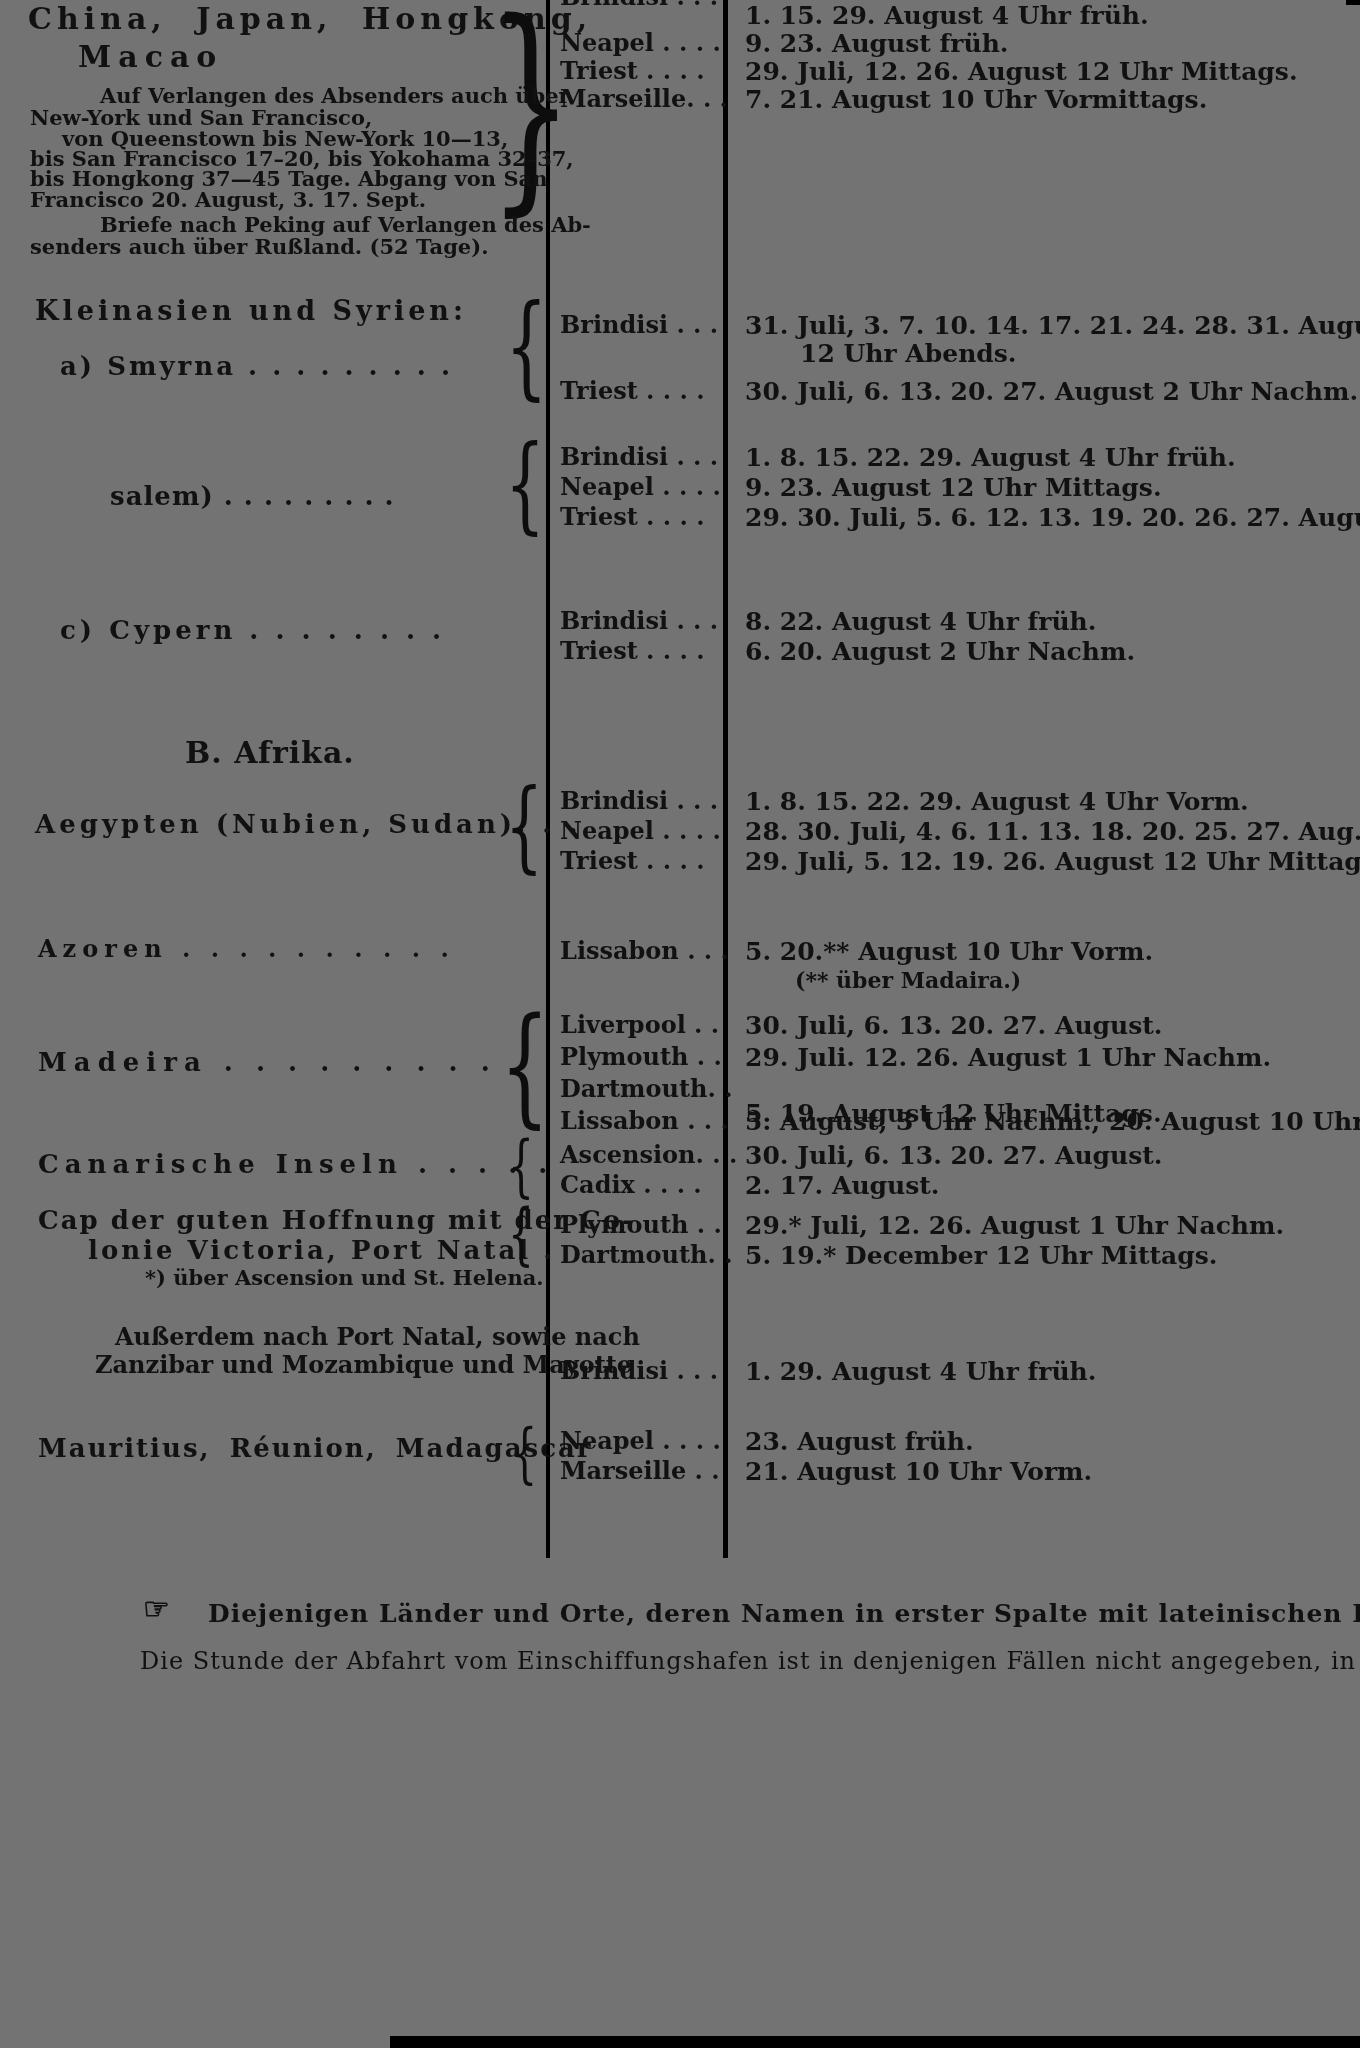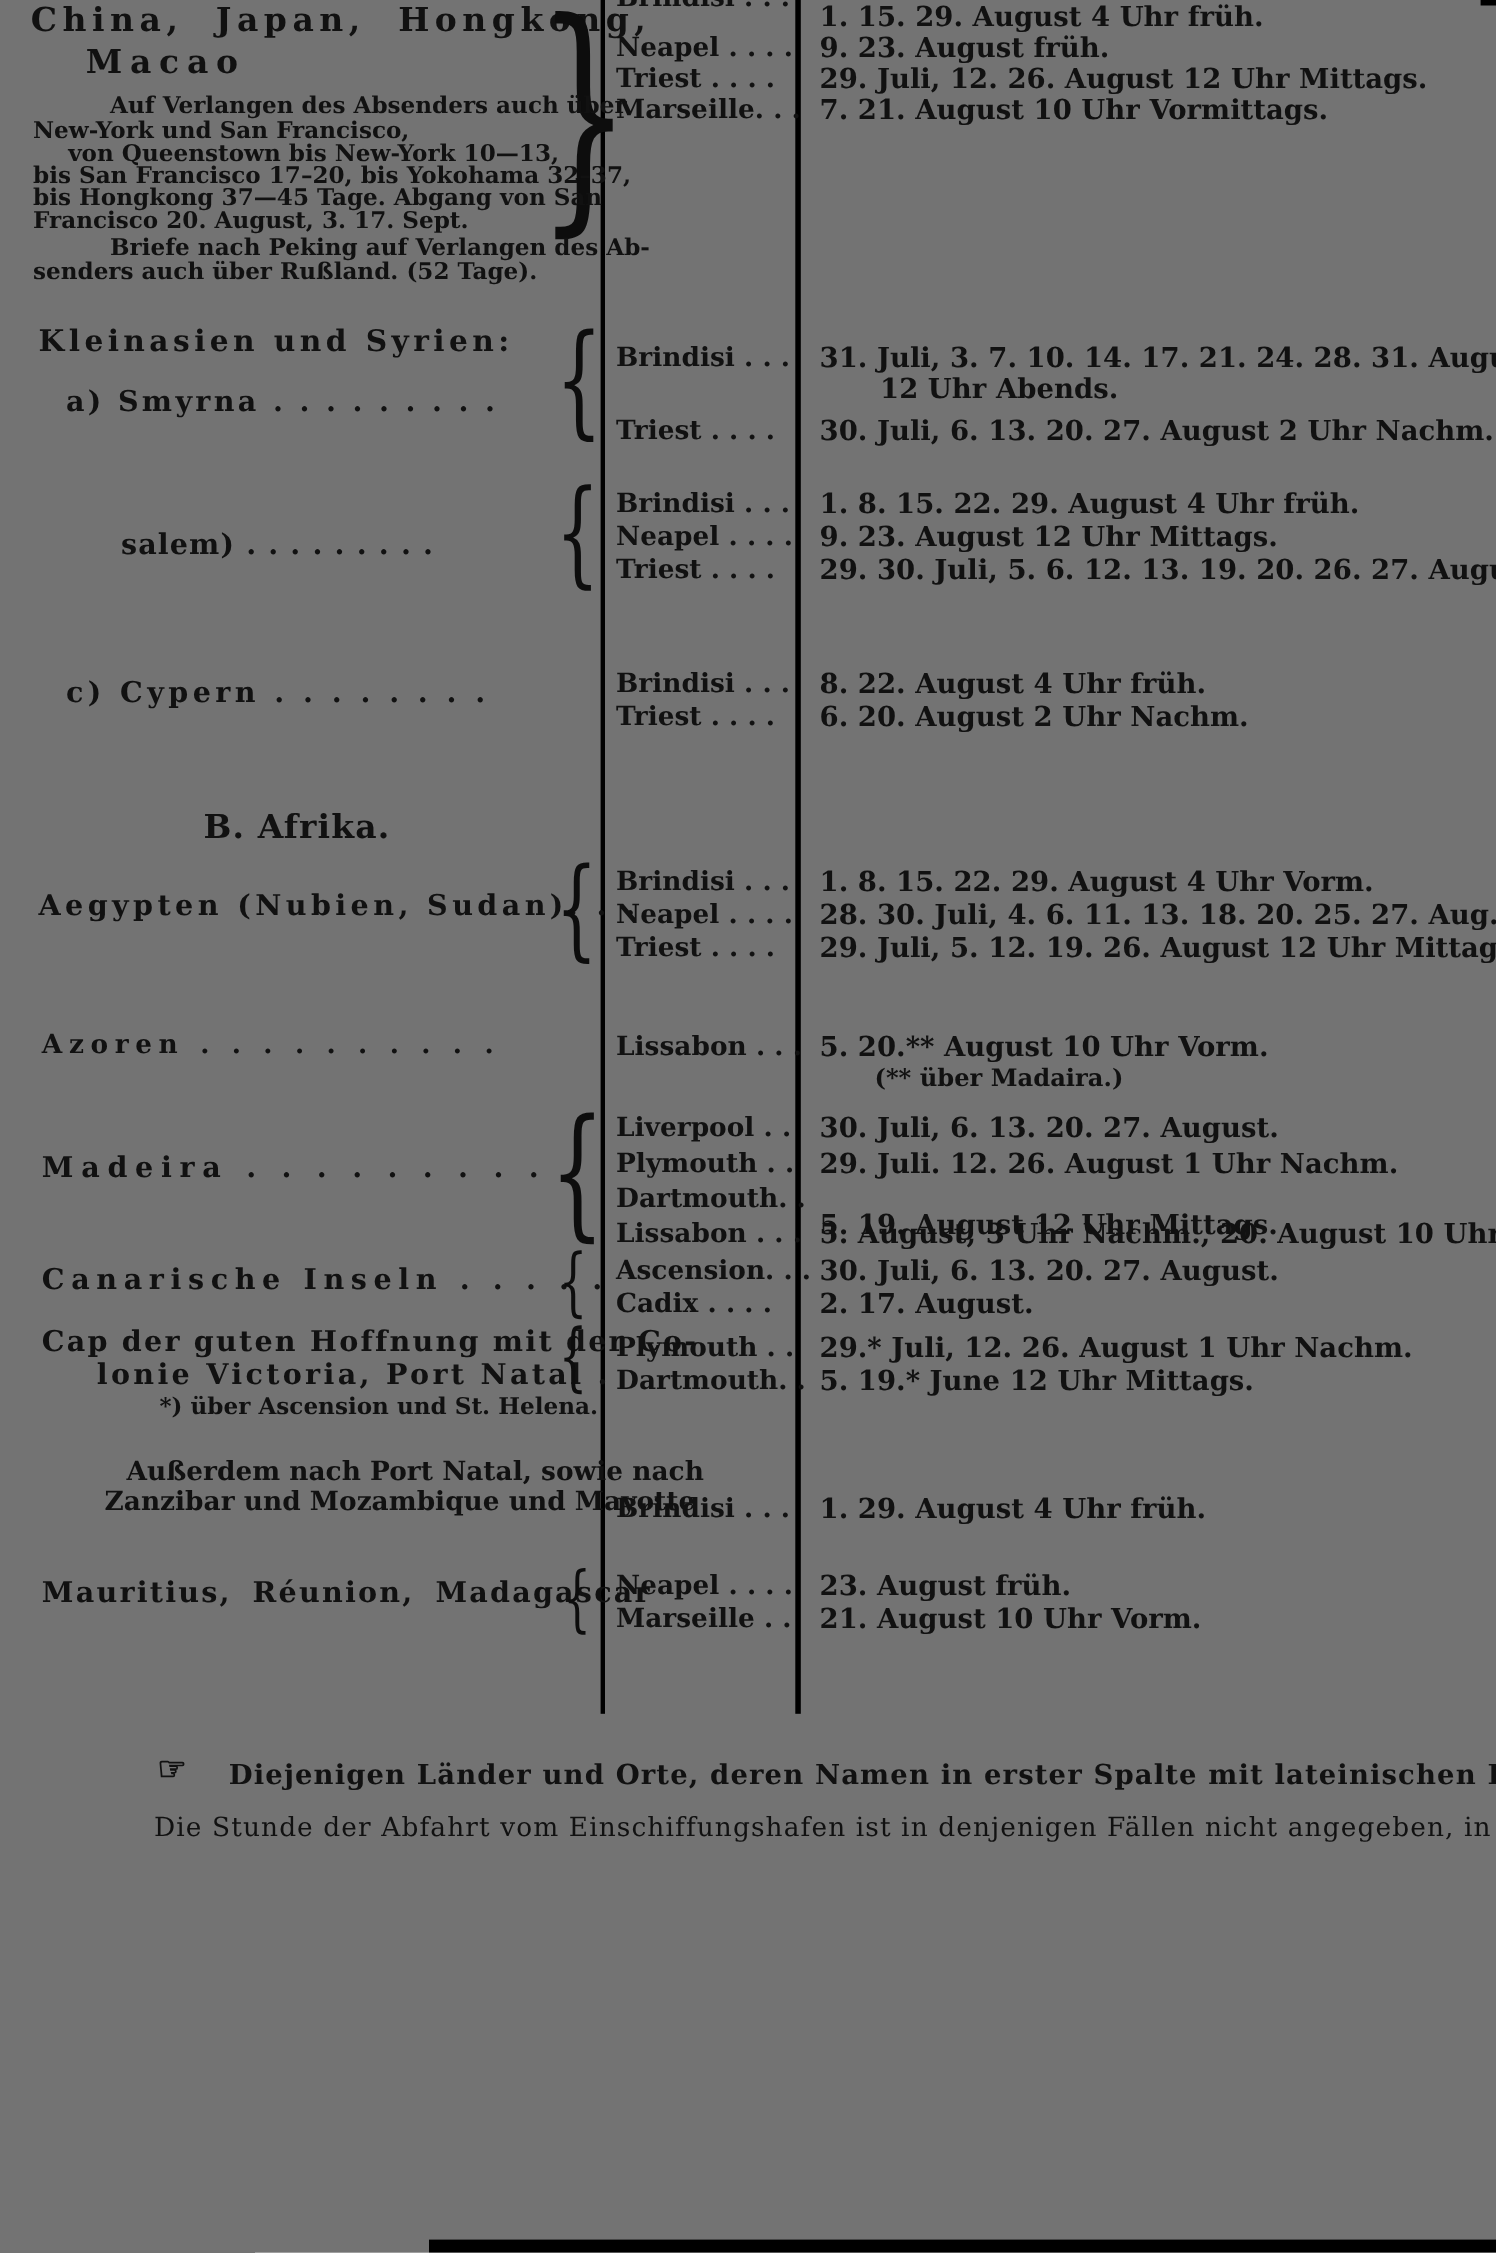--- a/index.html
+++ b/index.html
@@ -108,21 +108,21 @@
   <div class="t frak date" style="left:745px; top:1142px;">30. Juli, 6. 13. 20. 27. August.</div>
   <div class="t frak date" style="left:745px; top:1172px;">2. 17. August.</div>
 
   <div class="t frak" style="left:38px; top:1206px; font-size:26px; letter-spacing:2px;">Cap der guten Hoffnung mit der Co-</div>
   <div class="t frak" style="left:88px; top:1236px; font-size:26px; letter-spacing:3px;">lonie Victoria, Port Natal  .</div>
   <div class="t frak small" style="left:145px; top:1266px;">*) über Ascension und St. Helena.</div>
   <div class="brace" style="left:508px; top:1200px; font-size:68px;">{</div>
   <div class="t frak port" style="left:560px; top:1212px;">Plymouth . .</div>
   <div class="t frak port" style="left:560px; top:1242px;">Dartmouth. .</div>
   <div class="t frak date" style="left:745px; top:1212px;">29.* Juli, 12. 26. August 1 Uhr Nachm.</div>
-  <div class="t frak date" style="left:745px; top:1242px;">5. 19.* June 12 Uhr Mittags.</div>
+  <div class="t frak date" style="left:745px; top:1242px;">5. 19.* December 12 Uhr Mittags.</div>
 
   <div class="t frak" style="left:115px; top:1324px; font-size:24px;">Außerdem nach Port Natal, sowie nach</div>
   <div class="t frak" style="left:95px;  top:1352px; font-size:24px;">Zanzibar und Mozambique und Mayotte</div>
   <div class="t frak port" style="left:560px; top:1358px;">Brindisi . . .</div>
   <div class="t frak date" style="left:745px; top:1358px;">1. 29. August 4 Uhr früh.</div>
 
   <div class="t ant" style="left:38px; top:1434px; font-size:26px; letter-spacing:2px; word-spacing:8px;">Mauritius,  Réunion,  Madagascar</div>
   <div class="brace" style="left:512px; top:1420px; font-size:66px;">{</div>
   <div class="t frak port" style="left:560px; top:1428px;">Neapel . . . .</div>
   <div class="t frak port" style="left:560px; top:1458px;">Marseille  . .</div>

